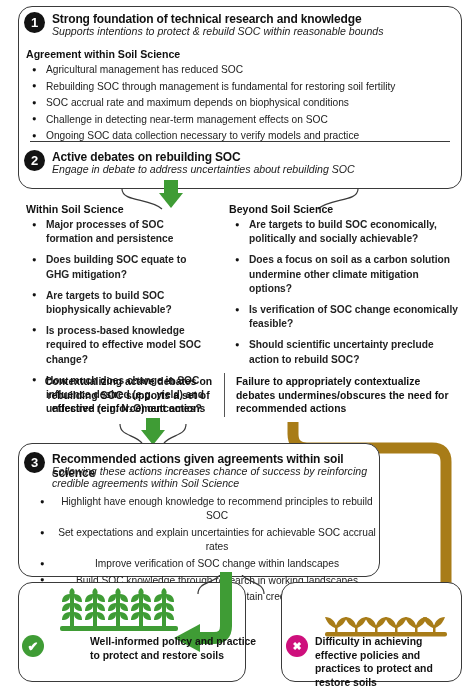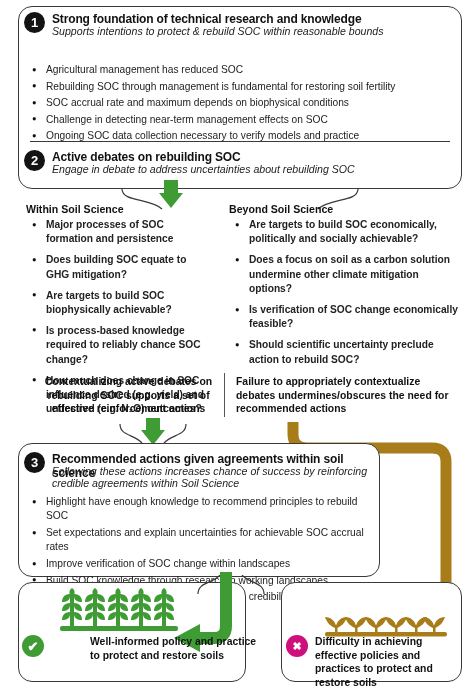--- a/index.html
+++ b/index.html
@@ -151,20 +151,21 @@
 <body>
 
 <div class="stage">
 
   <div class="rbox" id="box1"></div>
 
   <div class="numbadge" style="left:24px; top:12px;">1</div>
   <div class="hdr-title" style="left:52px; top:12px; width:400px;">Strong foundation of technical research and knowledge</div>
   <div class="hdr-sub" style="left:52px; top:25px; width:400px;">Supports intentions to protect &amp; rebuild SOC within reasonable bounds</div>
 
+  <div class="sec-head" style="left:26px; top:48px;">Agreement within Soil Science</div>
 
   <ul class="bl tight" style="left:32px; top:63px; width:424px;">
     <li>Agricultural management has reduced SOC</li>
     <li>Rebuilding SOC through management is fundamental for restoring soil fertility</li>
     <li>SOC accrual rate and maximum depends on biophysical conditions</li>
     <li>Challenge in detecting near-term management effects on SOC</li>
     <li>Ongoing SOC data collection necessary to verify models and practice</li>
   </ul>
 
   <div class="divider" style="left:30px; top:141px; width:420px;"></div>
@@ -181,21 +182,21 @@
   <div>
     <div class="garrow-shaft" style="left:164px; top:180px; width:14px; height:14px;"></div>
     <div class="garrow-head" style="left:159px; top:193px;"></div>
   </div>
 
   <div class="sec-head" style="left:26px; top:203px;">Within Soil Science</div>
   <ul class="bl cols" style="left:32px; top:218px; width:175px;">
     <li>Major processes of SOC formation and persistence</li>
     <li>Does building SOC equate to GHG mitigation?</li>
     <li>Are targets to build SOC biophysically achievable?</li>
-    <li>Is process-based knowledge required to reliably chance SOC change?</li>
+    <li>Is process-based knowledge required to effective model SOC change?</li>
     <li>How much does change in SOC influence desired (e.g. yield) and undesired (e.g. N₂O) outcomes?</li>
   </ul>
 
   <div class="sec-head" style="left:229px; top:203px;">Beyond Soil Science</div>
   <ul class="bl cols" style="left:235px; top:218px; width:225px;">
     <li>Are targets to build SOC economically, politically and socially achievable?</li>
     <li>Does a focus on soil as a carbon solution undermine other climate mitigation options?</li>
     <li>Is verification of SOC change economically feasible?</li>
     <li>Should scientific uncertainty preclude action to rebuild SOC?</li>
   </ul>
@@ -217,21 +218,21 @@
   <svg class="conn" style="left:282px; top:416px;" width="194" height="215" viewBox="0 0 194 215">
     <path d="M 11 6 L 11 18 Q 11 32 25 32 L 150 32 Q 164 32 164 46 L 164 176" fill="none" stroke="#a87c18" stroke-width="11" stroke-linecap="butt"></path>
     <path d="M 150 172 L 178 172 L 164 199 Z" fill="#a87c18"></path>
   </svg>
 
   <div class="rbox" id="box3"></div>
   <div class="numbadge" style="left:24px; top:452px;">3</div>
   <div class="hdr-title" style="left:52px; top:452px; width:320px;">Recommended actions given agreements within soil science</div>
   <div class="hdr-sub" style="left:52px; top:465px; width:316px;">Following these actions increases chance of success by reinforcing credible agreements within Soil Science</div>
 
-  <ul class="bl tight" style="left:32px; top:495px; width:340px;">
+  <ul class="bl tight" style="left:40px; top:495px; width:340px;text-align:center;">
     <li>Highlight have enough knowledge to recommend principles to rebuild SOC</li>
     <li>Set expectations and explain uncertainties for achievable SOC accrual rates</li>
     <li>Improve verification of SOC change within landscapes</li>
     <li>Build SOC knowledge through research in working landscapes</li>
     <li>Communicate debates in ways that maintain credibility of the agreed science</li>
   </ul>
 
   <div class="rbox" id="obox-left"></div>
   <div class="rbox" id="obox-right"></div>
 

